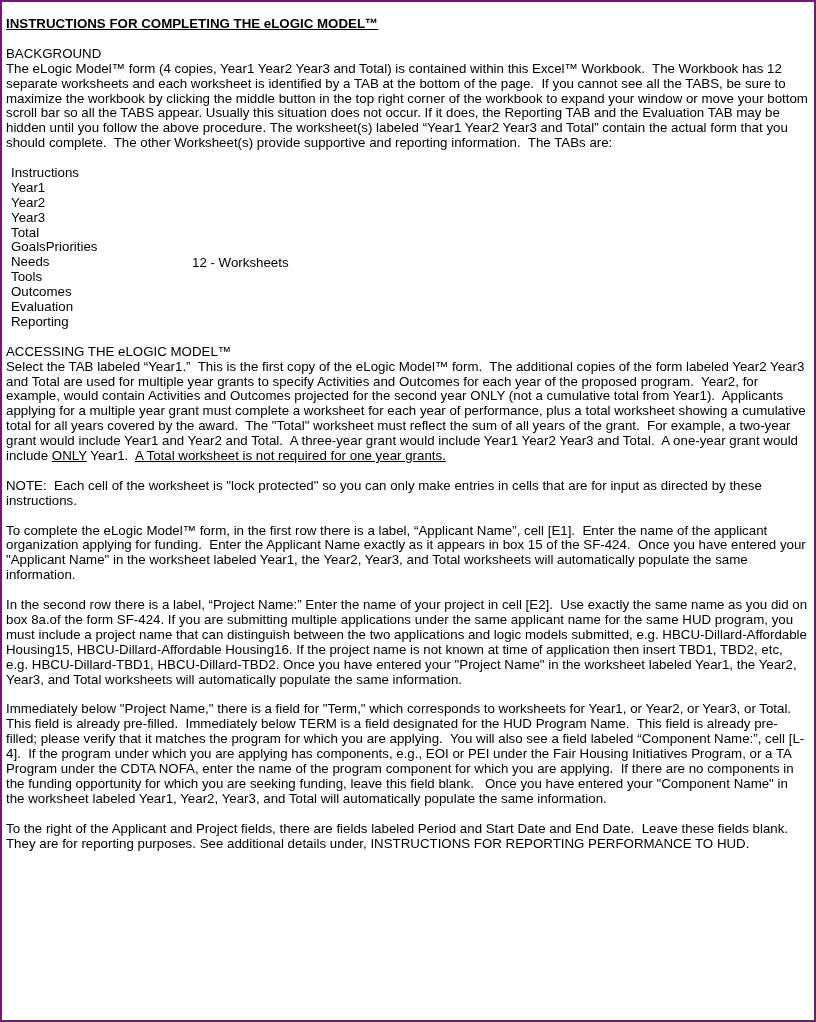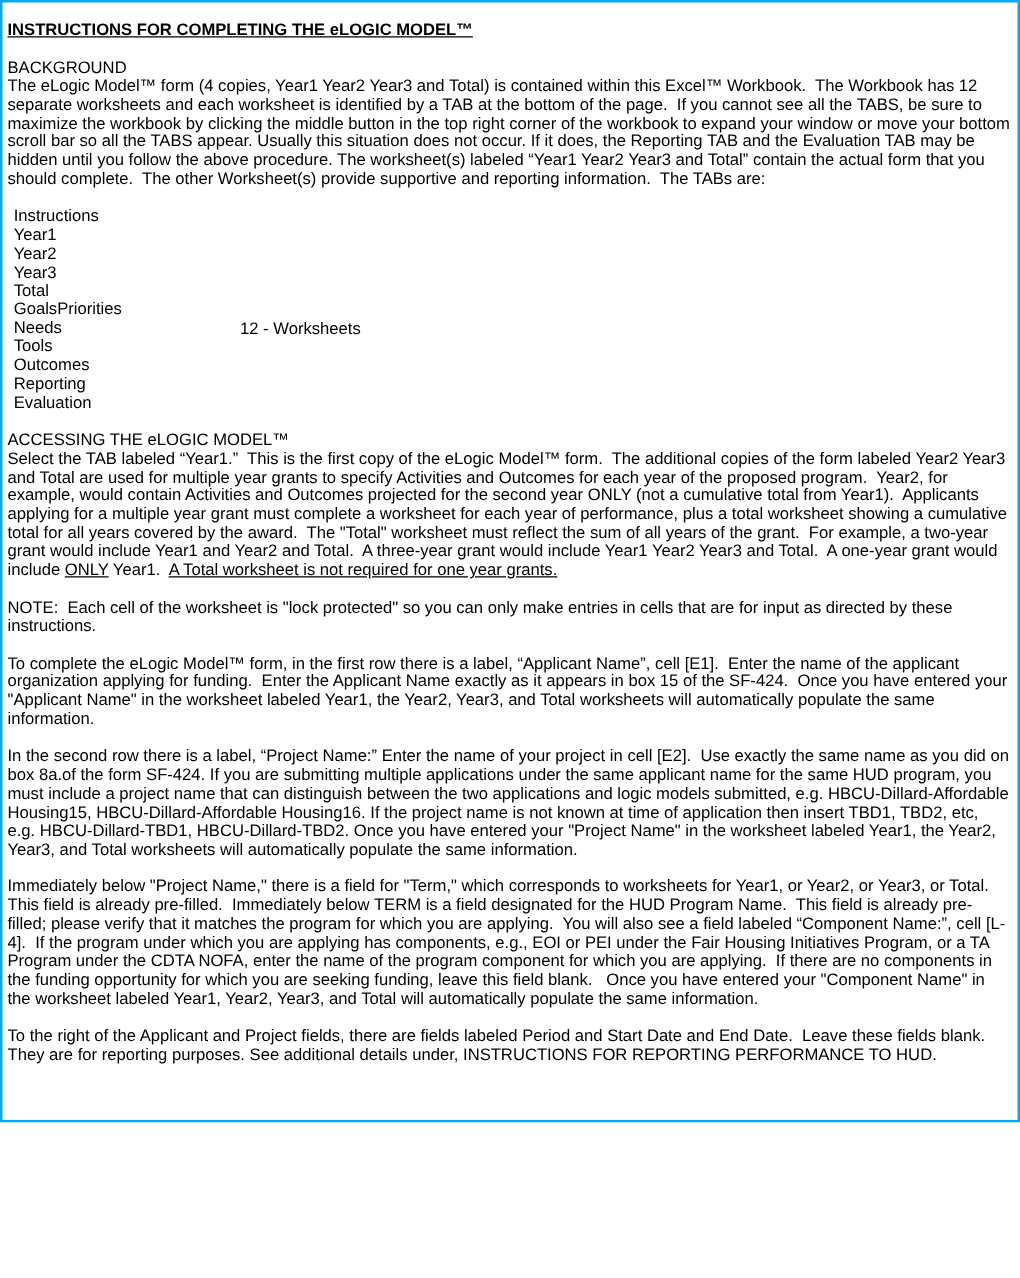--- a/index.html
+++ b/index.html
@@ -1,21 +1,21 @@
 <!DOCTYPE html>
 <html><head>
 <meta charset="utf-8">
 <style>
   html, body { margin: 0; padding: 0; background: #ffffff; }
   .page {
     position: relative;
     width: 816px;
-    height: 898px;
+    height: 1022px;
     box-sizing: border-box;
-    border: 2px solid #0ea5e9;
+    border: 2px solid #701a75;
     background: #ffffff;
     color: #000000;
     font-family: "Liberation Sans", sans-serif;
     font-size: 13.3px;
     line-height: 14.9px;
     padding: 15px 6px 0 4px;
     overflow: hidden;
   }
   .para, .heading-block { white-space: pre-wrap; margin: 0 0 14.9px 0; }
   .doc-title { font-weight: bold; text-decoration: underline; }
@@ -38,22 +38,22 @@
   <div class="tab-list">
     <div class="tab-row"><span>Instructions</span></div>
     <div class="tab-row"><span>Year1</span></div>
     <div class="tab-row"><span>Year2</span></div>
     <div class="tab-row"><span>Year3</span></div>
     <div class="tab-row"><span>Total</span></div>
     <div class="tab-row"><span>GoalsPriorities</span><span class="ws-count">12 - Worksheets</span></div>
     <div class="tab-row"><span>Needs</span></div>
     <div class="tab-row"><span>Tools</span></div>
     <div class="tab-row"><span>Outcomes</span></div>
+    <div class="tab-row"><span>Evaluation</span></div>
     <div class="tab-row"><span>Reporting</span></div>
-    <div class="tab-row"><span>Evaluation</span></div>
   </div>
 
   <div class="para"><span class="section-heading">ACCESSING THE eLOGIC MODEL™</span><br><span>Select the TAB labeled “Year1.”  This is the first copy of the eLogic Model™ form.  The additional copies of the form labeled Year2 Year3 and Total are used for multiple year grants to specify Activities and Outcomes for each year of the proposed program.  Year2, for example, would contain Activities and Outcomes projected for the second year ONLY (not a cumulative total from Year1).  Applicants applying for a multiple year grant must complete a worksheet for each year of performance, plus a total worksheet showing a cumulative total for all years covered by the award.  The "Total" worksheet must reflect the sum of all years of the grant.  For example, a two-year grant would include Year1 and Year2 and Total.  A three-year grant would include Year1 Year2 Year3 and Total.  A one-year grant would include </span><span class="underline-run">ONLY</span><span> Year1.  </span><span class="underline-run">A Total worksheet is not required for one year grants.</span></div>
 
   <div class="para"><span class="bold-run">NOTE:  Each cell of the worksheet is "lock protected" so you can only make entries in cells that are for input as directed by these instructions.</span></div>
 
   <div class="para"><span>To complete the eLogic Model™ form, in the first row there is a label, “Applicant Name”, cell [E1].  Enter the name of the applicant organization applying for funding.  Enter the Applicant Name exactly as it appears in box 15 of the SF-424.  Once you have entered your "Applicant Name" in the worksheet labeled Year1, the Year2, Year3, and Total worksheets will automatically populate the same information.</span></div>
 
   <div class="para"><span>In the second row there is a label, “Project Name:” Enter the name of your project in cell [E2].  Use exactly the same name as you did on box 8a.of the form SF-424. If you are submitting multiple applications under the same applicant name for the same HUD program, you must include a project name that can distinguish between the two applications and logic models submitted, e.g. HBCU-Dillard-Affordable Housing15, HBCU-Dillard-Affordable Housing16. If the project name is not known at time of application then insert TBD1, TBD2, etc, e.g. HBCU-Dillard-TBD1, HBCU-Dillard-TBD2. Once you have entered your "Project Name" in the worksheet labeled Year1, the Year2, Year3, and Total worksheets will automatically populate the same information.</span></div>
 

